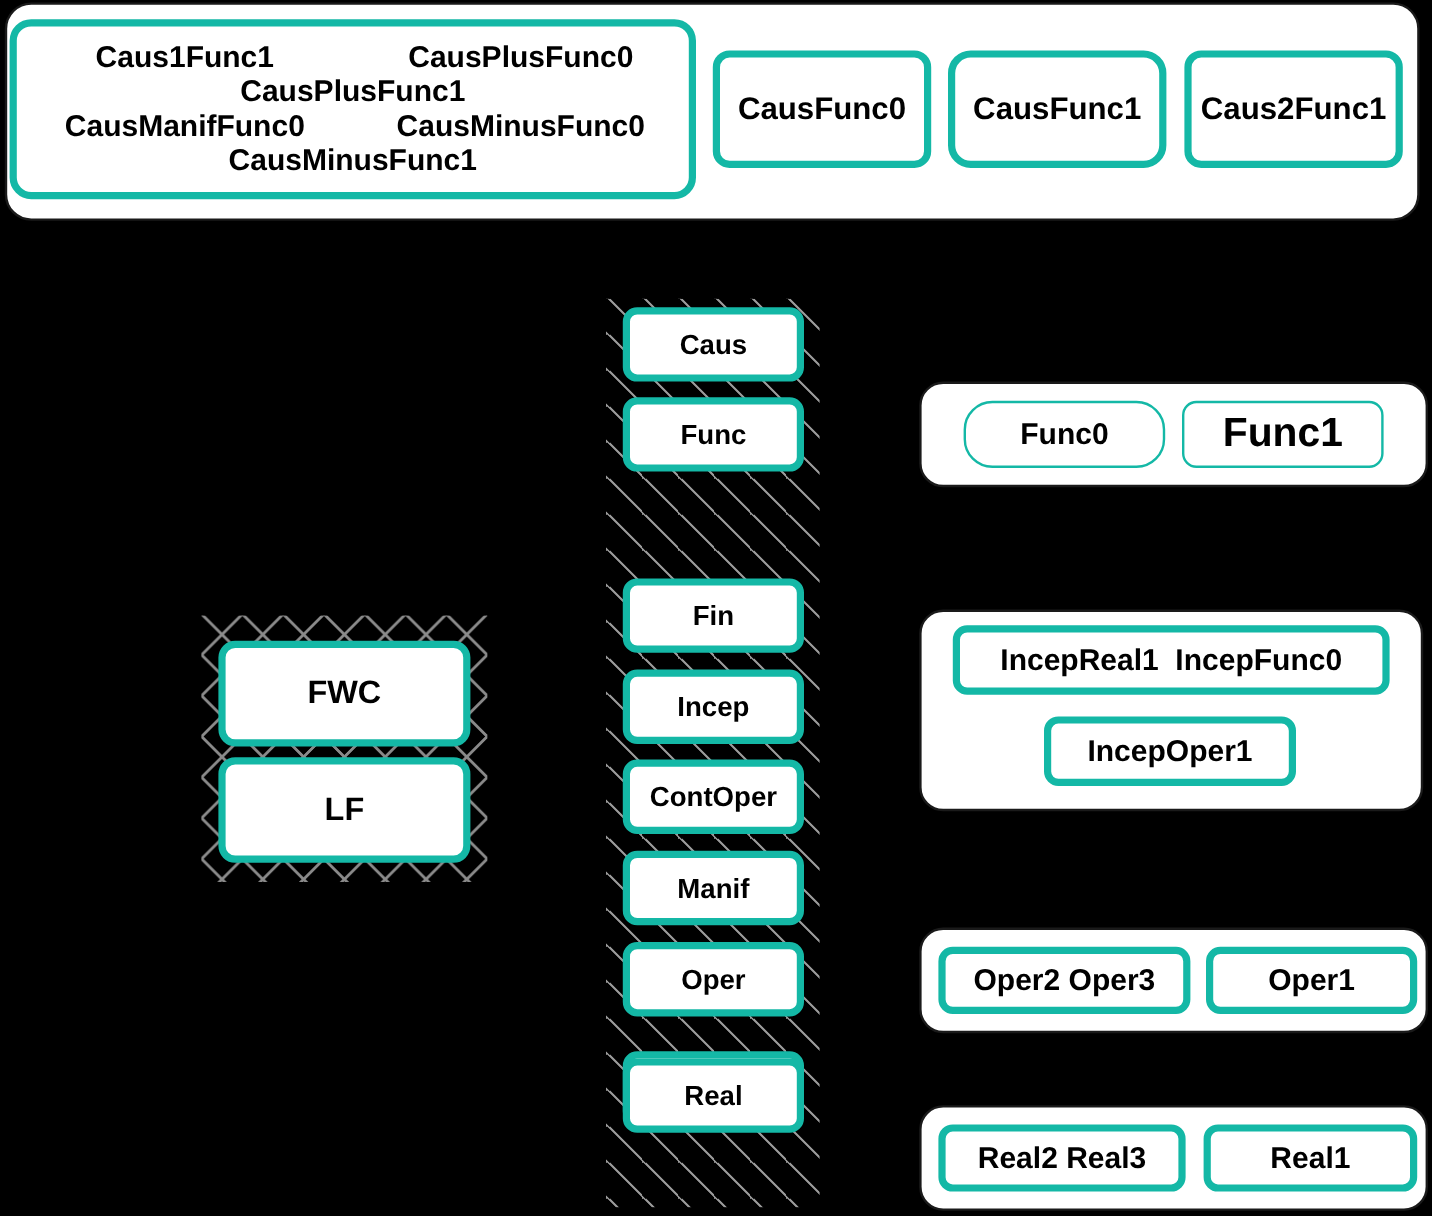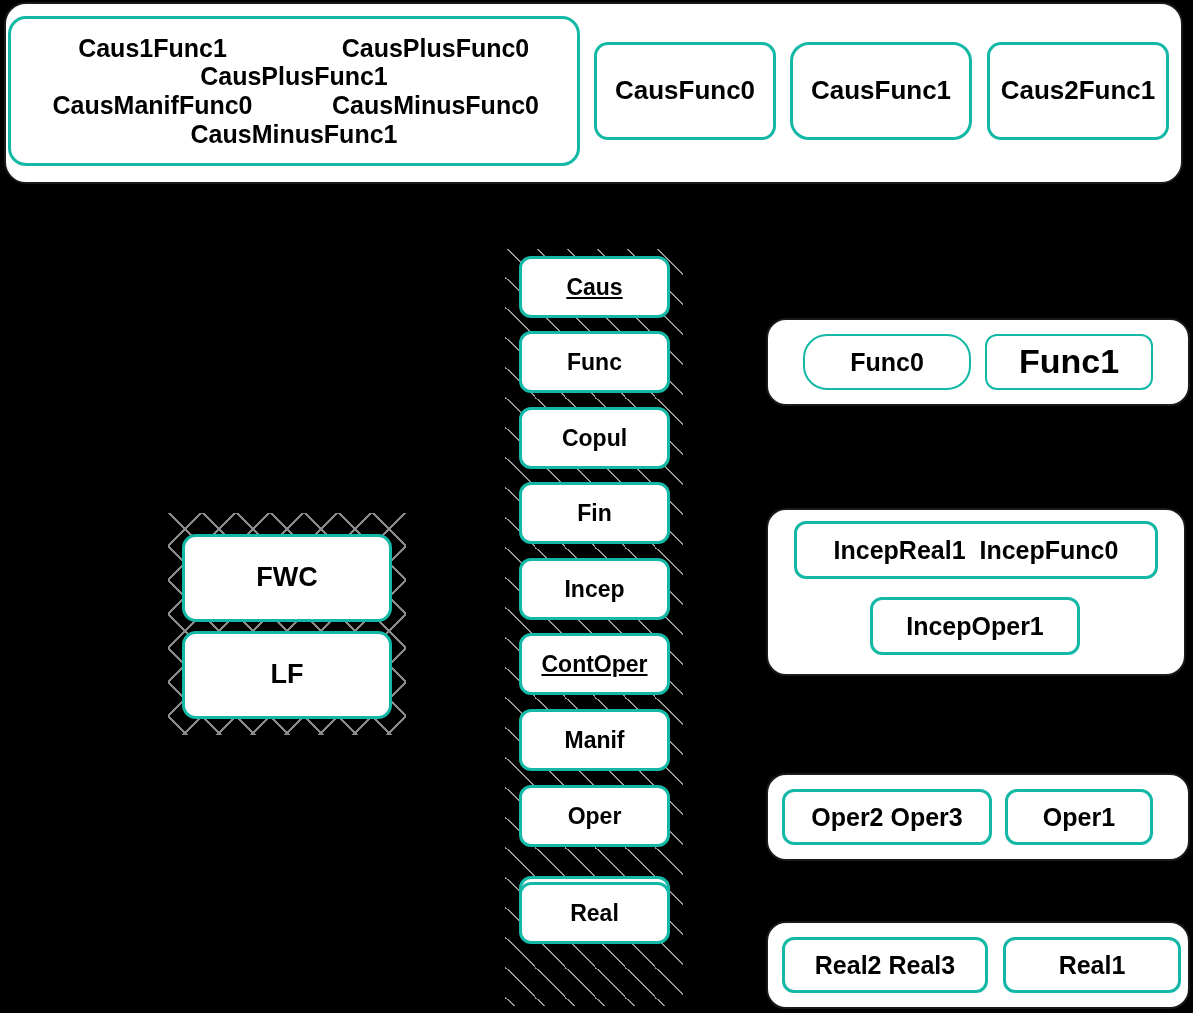--- a/index.html
+++ b/index.html
@@ -17,21 +17,21 @@
     position: relative;
     width: 1193px;
     height: 1013px;
     background: #000000;
   }
 
   
   .node {
     position: absolute;
     background: #ffffff;
-    border: 3px solid #14b8a6;
+    border: 6px solid #14b8a6;
     border-radius: 14px;
     box-sizing: border-box;
     display: flex;
     align-items: center;
     justify-content: center;
     color: #000000;
     font-weight: bold;
     font-family: "Liberation Sans", sans-serif;
     line-height: 1.15;
     text-align: center;
@@ -141,21 +141,21 @@
   #node-incep-pair { left: 794px; top: 521px; width: 364px; height: 58px; font-size: 25px; border-radius: 12px; }
   #node-incepoper1 { left: 870px; top: 597px; width: 210px; height: 58px; font-size: 25px; border-radius: 12px; }
 
   #grp-oper {
     left: 766px;
     top: 773px;
     width: 424px;
     height: 88px;
   }
   #node-oper23 { left: 782px; top: 789px; width: 210px; height: 56px; font-size: 25px; border-radius: 12px; }
-  #node-oper1  { left: 1005px; top: 789px; width: 148px; height: 56px; font-size: 25px; border-radius: 12px; }
+  #node-oper1  { left: 1005px; top: 789px; width: 176px; height: 56px; font-size: 25px; border-radius: 12px; }
 
   #grp-real {
     left: 766px;
     top: 921px;
     width: 424px;
     height: 88px;
   }
   #node-real23 { left: 782px; top: 937px; width: 206px; height: 56px; font-size: 25px; border-radius: 12px; }
   #node-real1  { left: 1003px; top: 937px; width: 178px; height: 56px; font-size: 25px; border-radius: 12px; }
 </style>
@@ -186,26 +186,25 @@
   <div class="node" id="node-causfunc0">CausFunc0</div>
   <div class="node" id="node-causfunc1">CausFunc1</div>
   <div class="node" id="node-caus2func1">Caus2Func1</div>
 
   <div id="left-xgroup"></div>
   <div class="node" id="node-fwc">FWC</div>
   <div class="node" id="node-lf">LF</div>
 
   <div id="center-column"></div>
 
-  <div class="node center-node" style="top:256px;text-decoration:underline;">Caus</div>
+  <div class="node center-node" style="top:256px;">Caus</div>
   <div class="node center-node" style="top:331px;">Func</div>
-  <div class="node center-node" style="top:407px;">Copul</div>
   <div class="node center-node" style="top:482px;">Fin</div>
   <div class="node center-node" style="top:558px;">Incep</div>
-  <div class="node center-node" style="top:633px;text-decoration:underline;">ContOper</div>
+  <div class="node center-node" style="top:633px;">ContOper</div>
   <div class="node center-node" style="top:709px;">Manif</div>
   <div class="node center-node" style="top:785px;">Oper</div>
   <div class="node center-node" style="top:876px;padding-left:48px;">Perf</div>
   <div class="node center-node" style="top:882px;">Real</div>
 
   <div class="group-plain" id="grp-func"></div>
   <div class="node" id="node-func0">Func0</div>
   <div class="node" id="node-func1">Func1</div>
 
   <div class="group-plain" id="grp-incep"></div>

